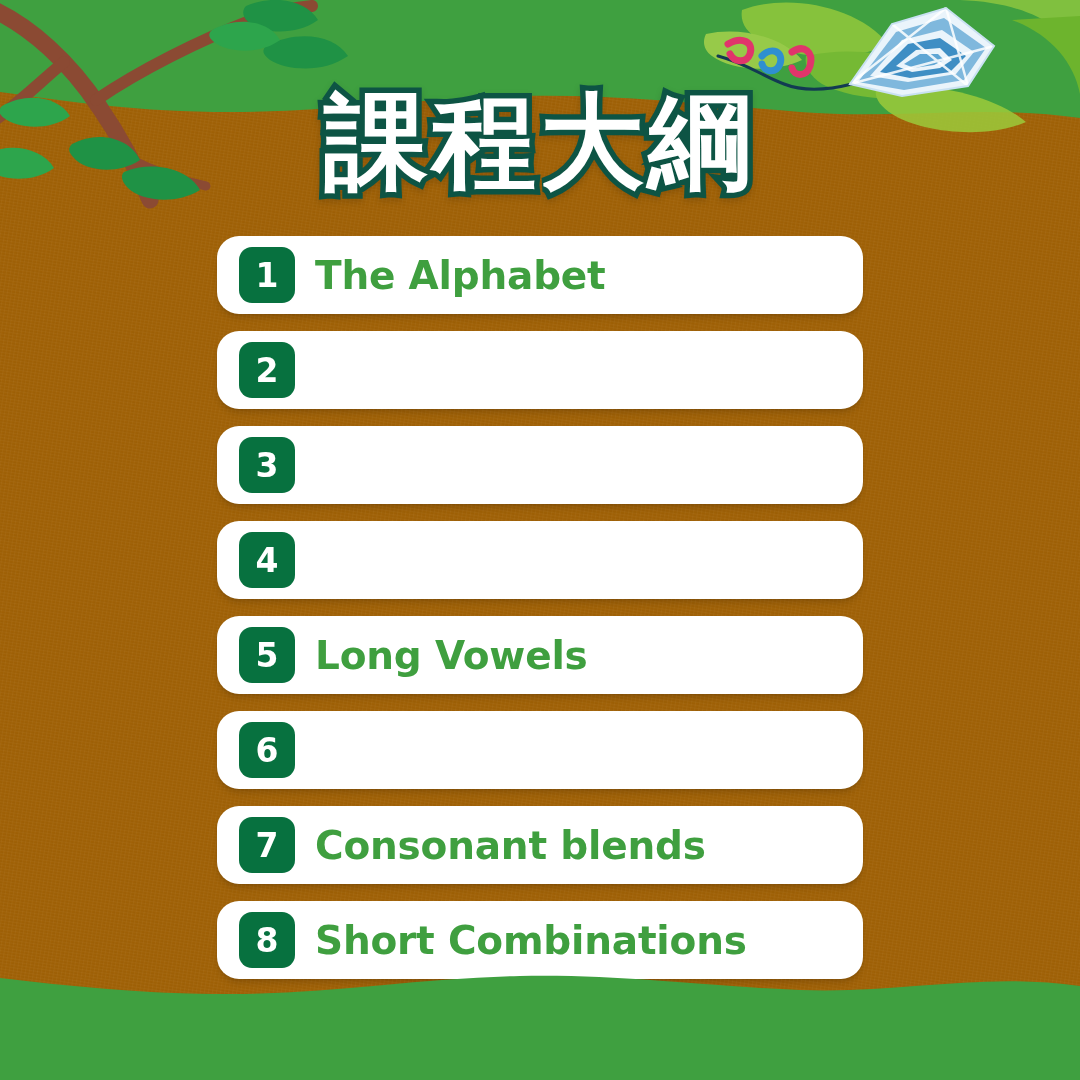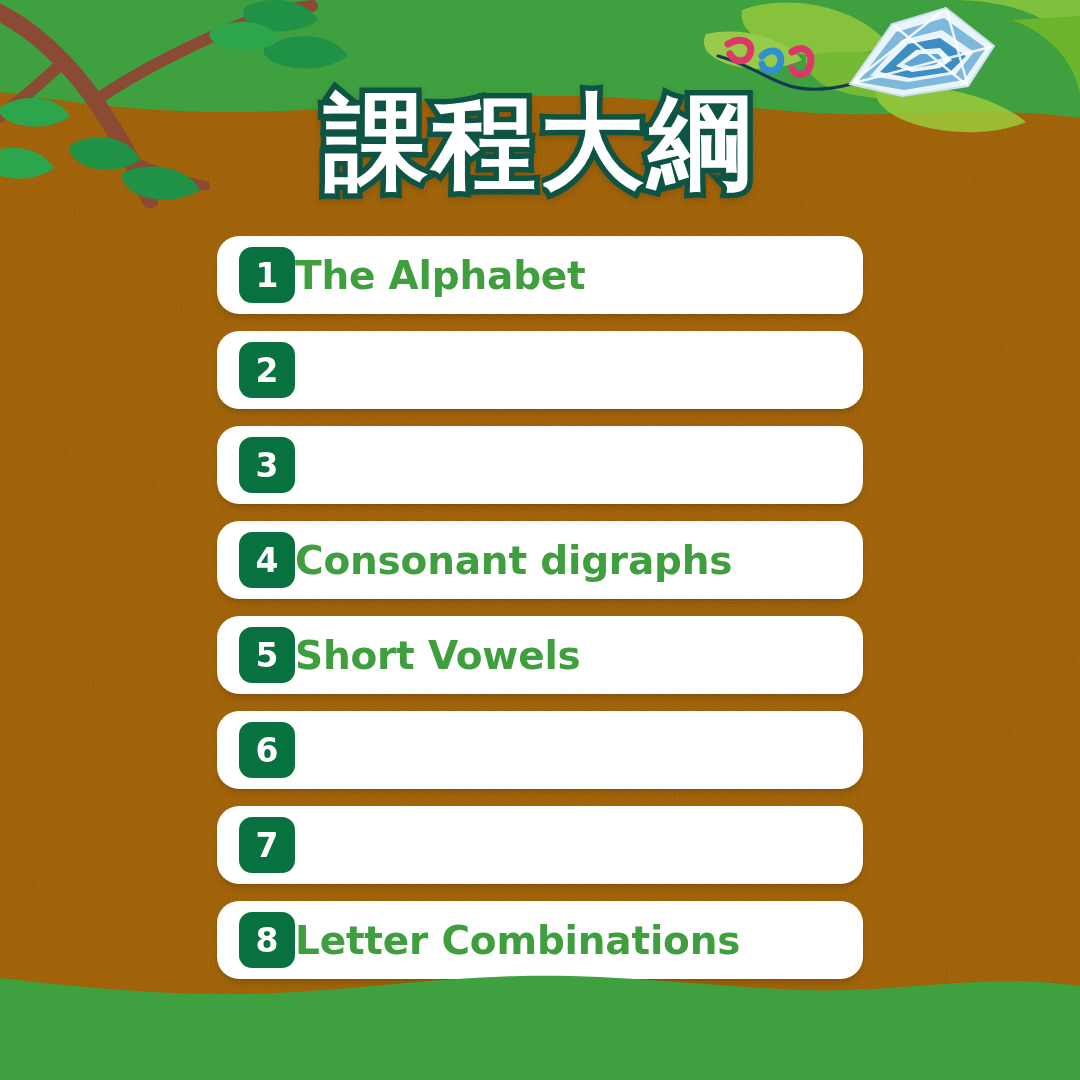--- a/index.html
+++ b/index.html
@@ -99,20 +99,21 @@
     font-family: "DejaVu Sans", sans-serif;
     font-size: 33px;
     font-weight: 700;
     display: flex;
     align-items: center;
     justify-content: center;
     line-height: 1;
   }
 
   .item-label {
+    margin-left: 20px;
     color: #3f9f3f;
     font-family: "DejaVu Sans", sans-serif;
     font-size: 39px;
     font-weight: 600;
     letter-spacing: -0.2px;
     line-height: 1;
     white-space: nowrap;
   }
 </style>
 </head>
@@ -197,39 +198,39 @@
     <div class="outline-item">
       <span class="item-badge">2</span>
     </div>
 
     <div class="outline-item">
       <span class="item-badge">3</span>
     </div>
 
     <div class="outline-item">
       <span class="item-badge">4</span>
-      <span class="item-label">Consonant digraphs</span>
     </div>
 
     <div class="outline-item">
       <span class="item-badge">5</span>
-      <span class="item-label">Short Vowels</span>
+      <span class="item-label">Long Vowels</span>
     </div>
 
     <div class="outline-item">
       <span class="item-badge">6</span>
     </div>
 
     <div class="outline-item">
       <span class="item-badge">7</span>
+      <span class="item-label">Consonant blends</span>
     </div>
 
     <div class="outline-item">
       <span class="item-badge">8</span>
-      <span class="item-label">Letter Combinations</span>
+      <span class="item-label">Short Combinations</span>
     </div>
 
   </div>
 
   <svg class="wave-bottom" viewBox="0 0 1080 130" preserveAspectRatio="none">
     <path d="M0,130 H1080 V36
              C980,22 900,44 800,40
              C700,36 620,24 520,26
              C420,28 330,44 230,44
              C140,44 70,36 0,28 Z" fill="#3fa040"></path>

